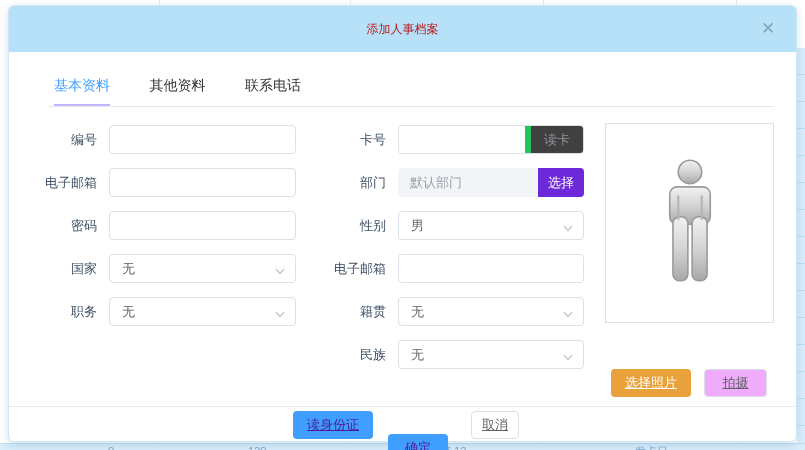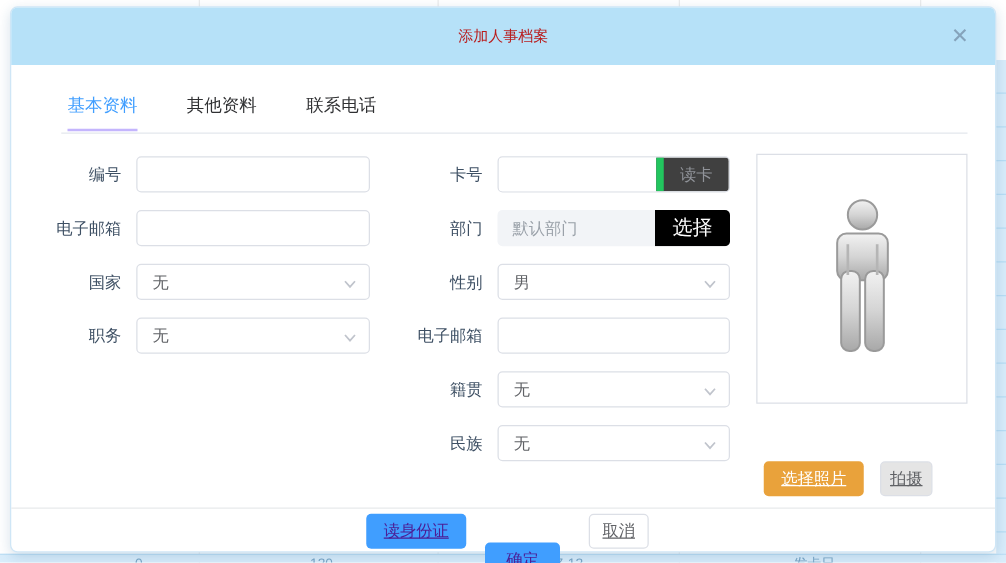--- a/index.html
+++ b/index.html
@@ -56,32 +56,32 @@
   .grp { display:flex; height:29px; width:186px; border:1px solid #dcdfe6;
     border-radius:4px; overflow:hidden; }
   .grp-inp { flex:1; border:none; border-radius:0; min-width:0; }
   .grp-btn { width:58px; background:#404040; border:none; border-left:6px solid #22c55e;
     font-size:13px; color:#909399; cursor:pointer; }
 
   .dept-grp { display:flex; height:29px; width:186px; border-radius:4px; overflow:hidden;
     background:#f2f4f7; }
   .dept-val { flex:1; display:flex; align-items:center; padding-left:12px;
     font-size:13px; color:#9aa1a9; }
-  .dept-btn { width:60px; background:#000000; border:none; color:#fff; font-size:16px;
+  .dept-btn { width:46px; background:#6d28d9; border:none; color:#fff; font-size:13px;
     cursor:pointer; }
 
   
   .photo-box { position:absolute; left:596px; top:117px; width:169px; height:200px;
     border:1px solid #dcdfe6; background:#fff; display:flex; align-items:center;
     justify-content:center; }
   .btn { height:28px; border-radius:4px; font-size:13px; cursor:pointer; border:none;text-decoration:underline; }
   .btn-orange { position:absolute; left:602px; top:363px; width:80px;
     background:#e9a23b; color:#fff; }
-  .btn-capture { position:absolute; left:695px; top:363px; width:42px;
-    background:#e5e5e5; border:1px solid #dcdfe6; color:#606266; }
+  .btn-capture { position:absolute; left:695px; top:363px; width:63px;
+    background:#f0abfc; border:1px solid #dcdfe6; color:#606266; }
 
   
   .footer-line { position:absolute; left:0; top:400px; width:100%; height:1px;
     background:#e8eaec; }
   .btn-blue { background:#409eff; color:#4c1d95; }
   .btn-readid { position:absolute; left:284px; top:405px; width:80px; }
   .btn-ok     { position:absolute; left:379px; top:428px; width:60px; }
   .btn-cancel { position:absolute; left:462px; top:405px; width:48px;
     background:#fff; border:1px solid #dcdfe6; color:#606266; }
 </style>
@@ -128,20 +128,24 @@
     <span class="tab">联系电话</span>
   </div>
 
   <div class="col col-left">
     <div class="frow">
       <span class="lbl">编号</span>
       <input class="inp w-left" value="" style="">
     </div>
     <div class="frow">
       <span class="lbl">电子邮箱</span>
+      <input class="inp w-left" value="" style="">
+    </div>
+    <div class="frow">
+      <span class="lbl">密码</span>
       <input class="inp w-left" value="" style="">
     </div>
     <div class="frow">
       <span class="lbl">国家</span>
       <div class="sel w-left">
         <span class="sel-val">无</span>
         <span class="chev"><svg viewBox="0 0 12 12" width="12" height="12">
               <polyline points="2,4 6,8.5 10,4" fill="none" stroke="#c0c4cc" stroke-width="1.4"></polyline>
             </svg></span>
       </div>

